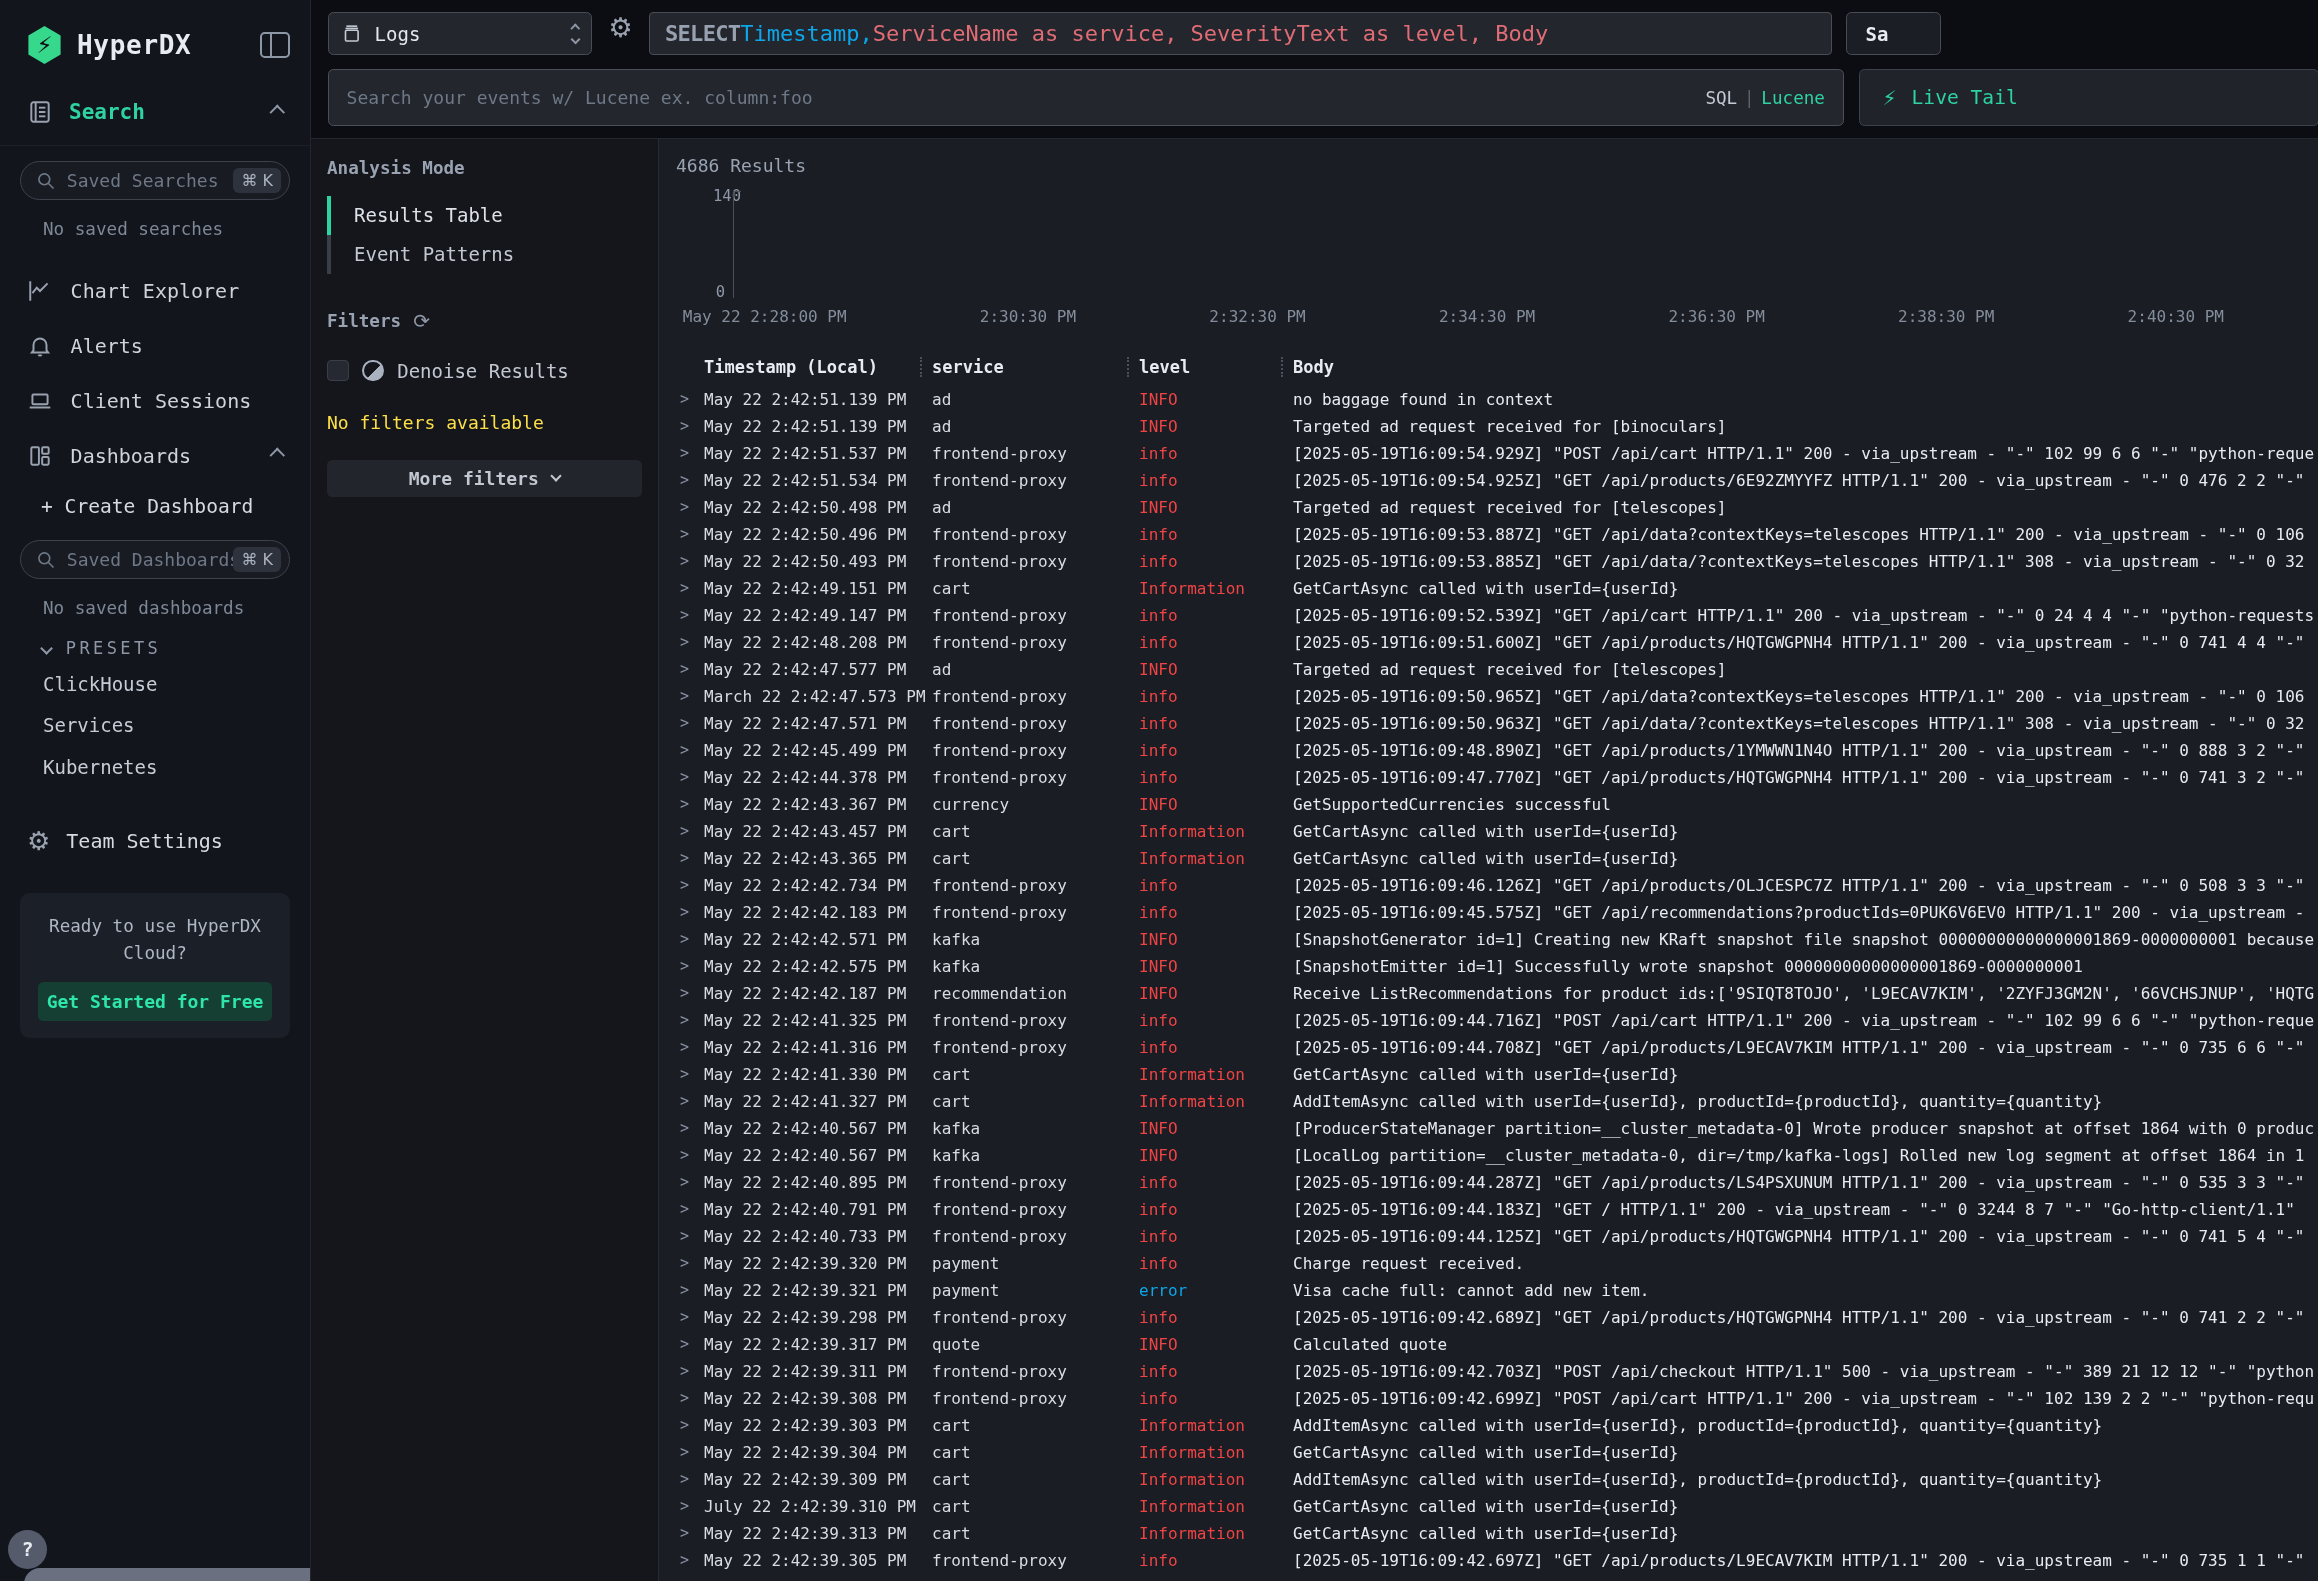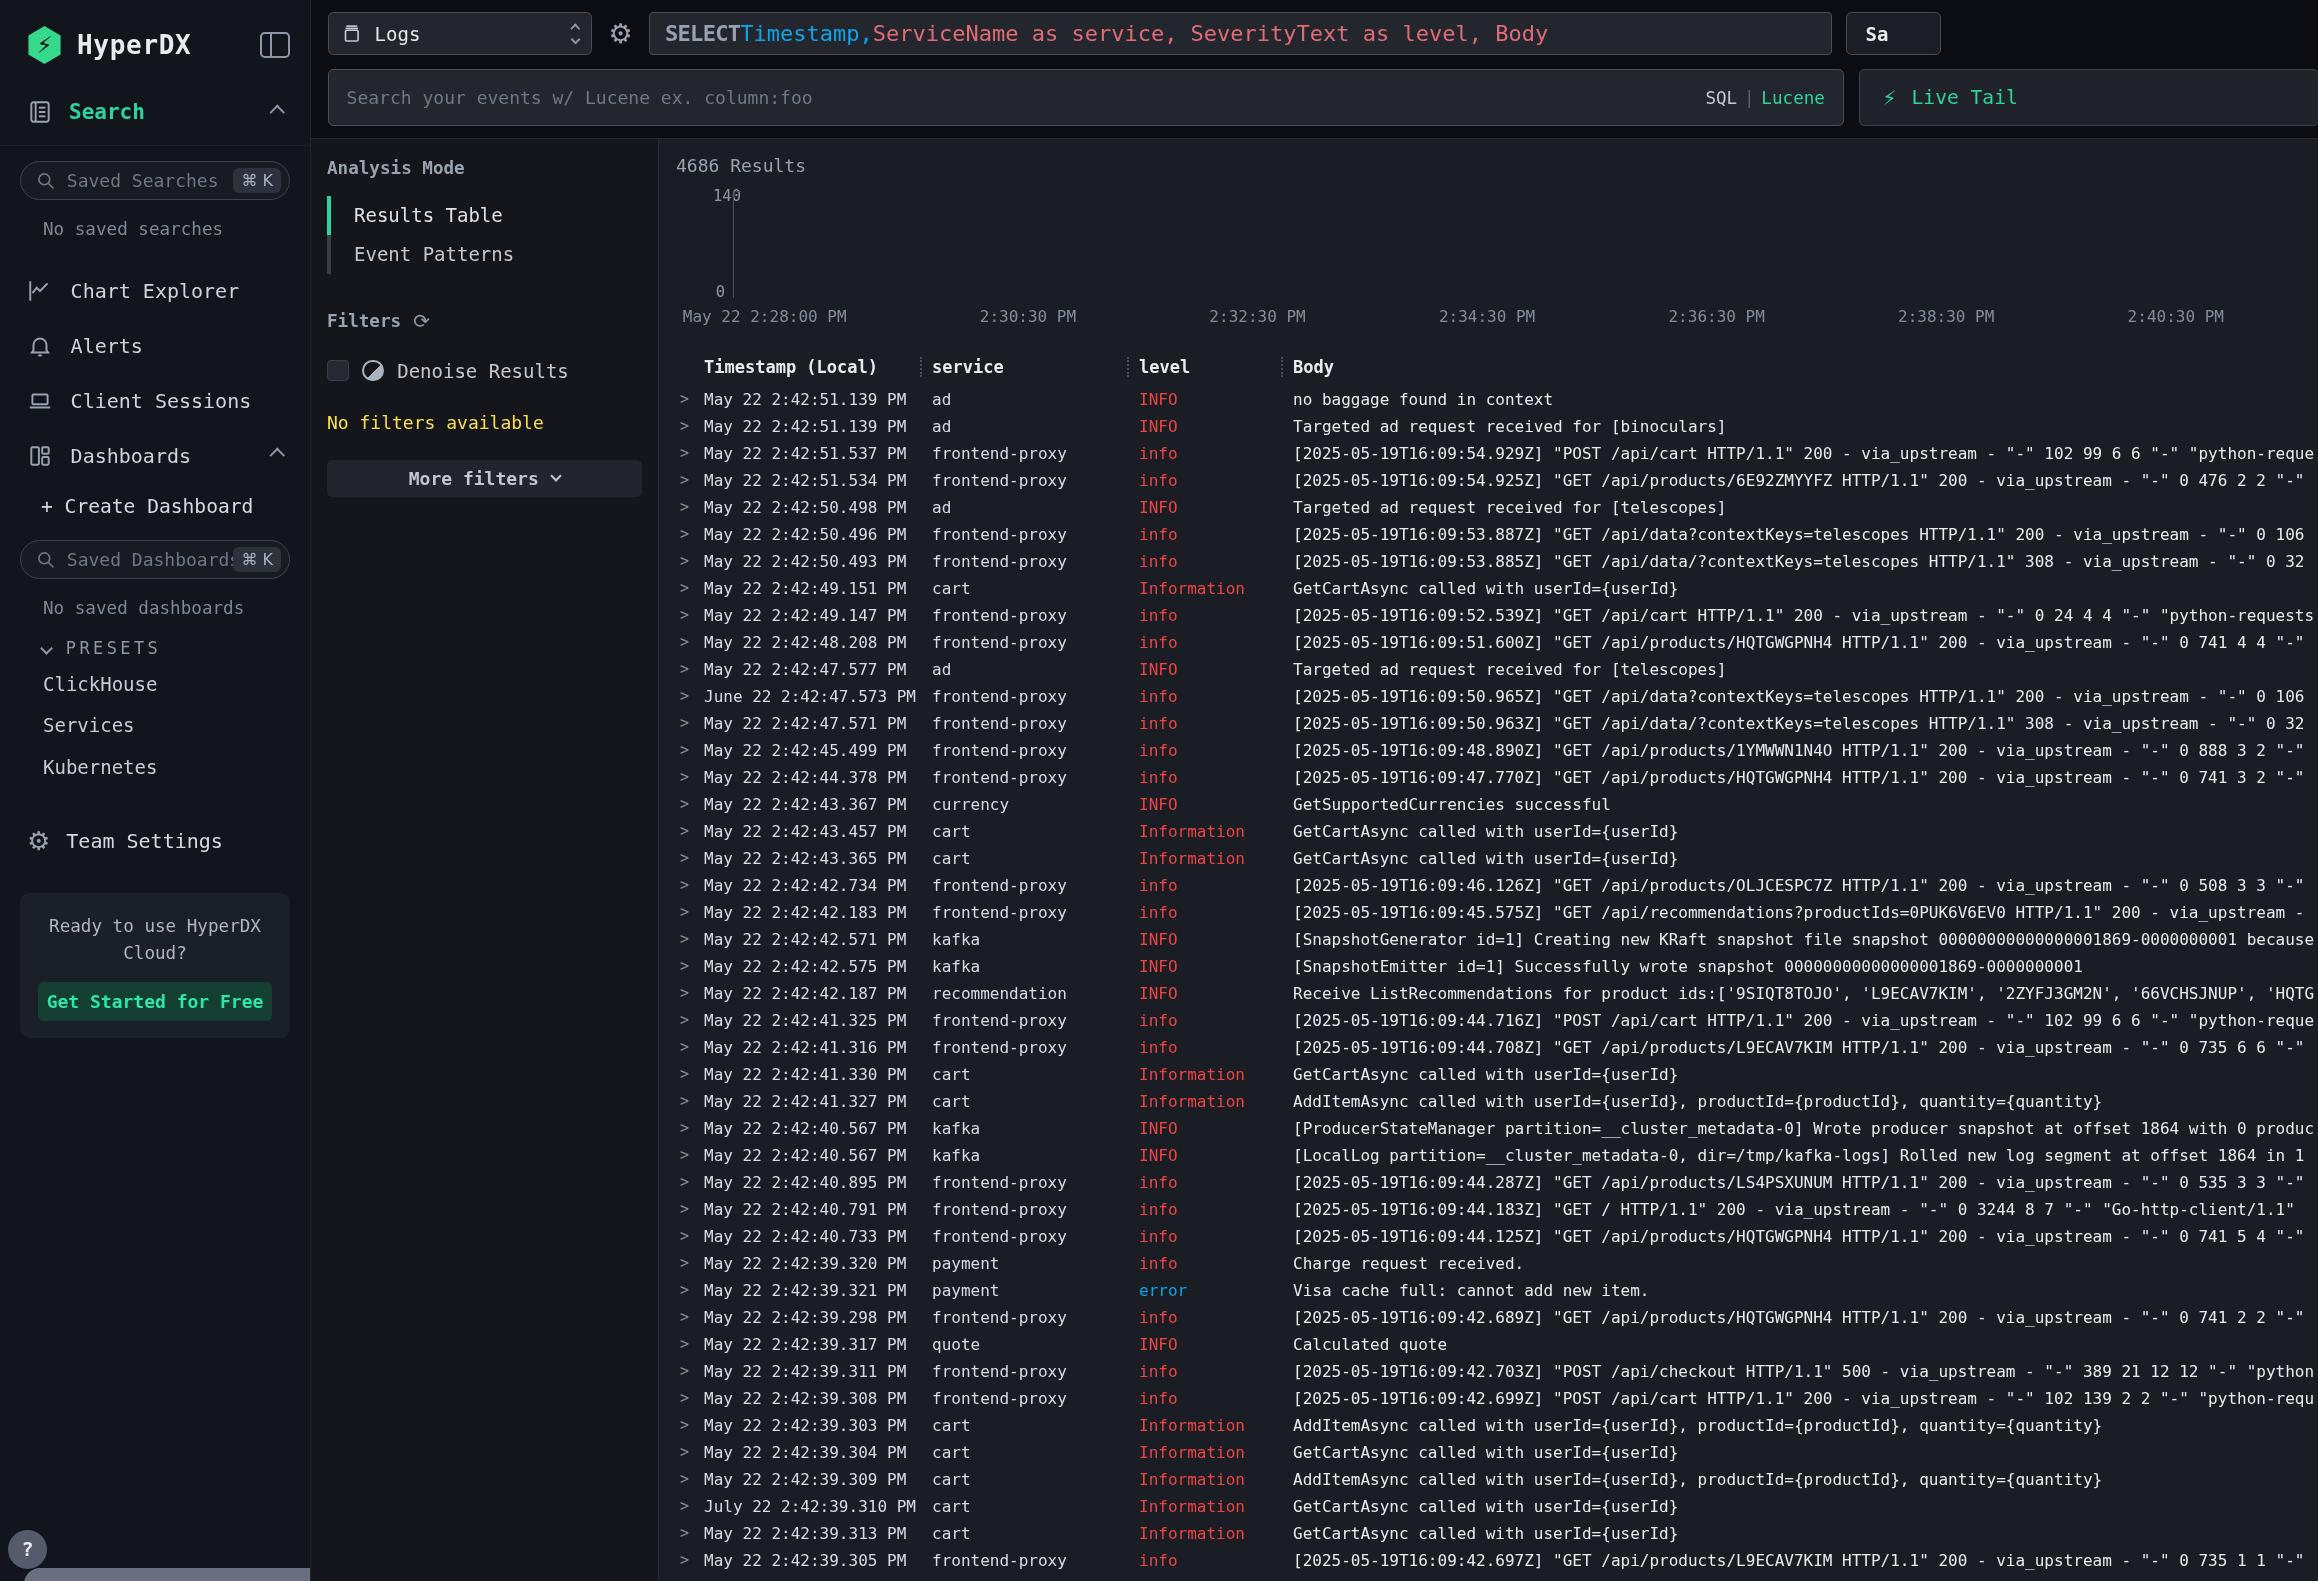--- a/index.html
+++ b/index.html
@@ -38,21 +38,21 @@
   .cloud-card .q { text-align:center; color:#aeb6c4; font-size:17.6px; line-height:27px; }
   .cloud-btn { margin-top:15px; width:100%; height:39px; background:#153f33; border:none; border-radius:5.4px; color:#2ee6a8; font-weight:bold; font-size:18px; font-family:"DejaVu Sans Mono", monospace; }
   .help-fab { position:absolute; left:8px; bottom:13.5px; width:39px; height:39px; border-radius:50%; background:#565b6b; color:#e8ebf0; font-size:20px; font-weight:bold; display:flex; align-items:center; justify-content:center; }
   .bottom-toast { position:absolute; left:24px; bottom:-17.6px; width:358px; height:32px; border-radius:16px; background:#6a7080; }
 
   .icon-svg { flex:none; }
 
   
   .main { flex:1; display:flex; flex-direction:column; min-width:0; }
   .topbar { height:139px; background:#0b0d12; border-bottom:1.4px solid #22262e; padding:12px 0 0 17px; overflow:hidden; }
-  .tb-row1 { display:flex; align-items:center; gap:13.5px; height:43px; }
+  .tb-row1 { display:flex; gap:13.5px; height:43px; }
   .source-select { width:264px; height:43px; background:#23262d; border:1.4px solid #474c57; border-radius:5.4px; display:flex; align-items:center; padding:0 12px; }
   .source-select .src-label { font-size:19px; color:#e4e7ec; margin-left:12px; flex:1; }
   .updown { display:flex; flex-direction:column; gap:4px; align-items:center; }
   .updown .chev { width:6.8px; height:6.8px; border-color:#8e97a6; }
   .gear-btn { font-family:"DejaVu Sans", sans-serif; font-size:27px; color:#9aa2b0; width:30px; text-align:center; }
   .sql-input { height:43px; background:#23262d; border:1.4px solid #474c57; border-radius:4px; display:flex; align-items:center; padding:0 15px; font-size:22px; white-space:nowrap; overflow:hidden; }
   .sel-box { width:1183px; }
   .ord-box { width:411px; }
   .kw { color:#98a1b0; font-weight:bold; letter-spacing:-0.7px; }
   .code-purple { color:#0ea5e9; }
@@ -622,21 +622,21 @@
               </div>
               <div class="trow">
                 <div class="c-chevron">&gt;</div>
                 <div class="c-ts">May 22 2:42:47.577 PM</div>
                 <div class="c-svc">ad</div>
                 <div class="c-level">INFO</div>
                 <div class="c-body">Targeted ad request received for [telescopes]</div>
               </div>
               <div class="trow">
                 <div class="c-chevron">&gt;</div>
-                <div class="c-ts">June 22 2:42:47.573 PM</div>
+                <div class="c-ts">March 22 2:42:47.573 PM</div>
                 <div class="c-svc">frontend-proxy</div>
                 <div class="c-level">info</div>
                 <div class="c-body">[2025-05-19T16:09:50.965Z] "GET /api/data?contextKeys=telescopes HTTP/1.1" 200 - via_upstream - "-" 0 106</div>
               </div>
               <div class="trow">
                 <div class="c-chevron">&gt;</div>
                 <div class="c-ts">May 22 2:42:47.571 PM</div>
                 <div class="c-svc">frontend-proxy</div>
                 <div class="c-level">info</div>
                 <div class="c-body">[2025-05-19T16:09:50.963Z] "GET /api/data/?contextKeys=telescopes HTTP/1.1" 308 - via_upstream - "-" 0 32</div>

